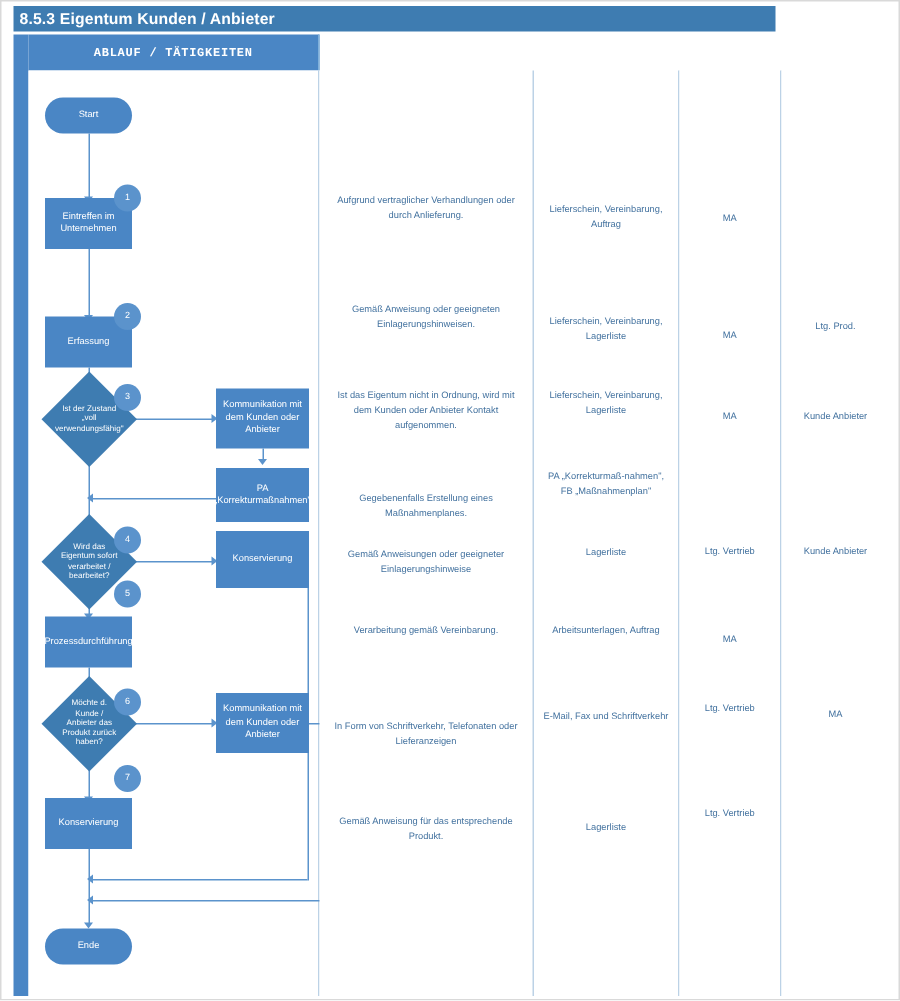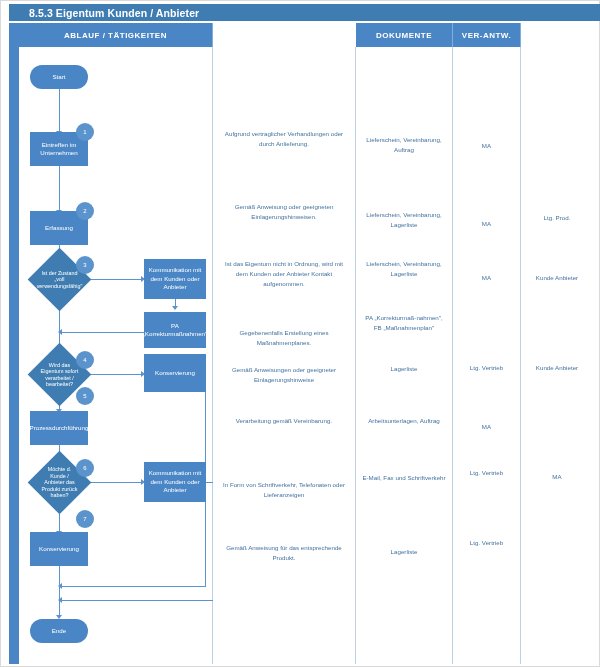--- a/index.html
+++ b/index.html
@@ -2,23 +2,23 @@
 <html><head>
 <meta charset="utf-8">
 <style>
   html,body{margin:0;padding:0;background:#ffffff;}
   body{width:600px;height:667px;font-family:"Liberation Sans",sans-serif;}
 
   .page{position:relative;width:600px;height:667px;box-sizing:border-box;
         border:1px solid #d9d9d9;background:#ffffff;}
 
   
-  .title-bar{position:absolute;left:8px;top:3px;width:592px;height:17px;
+  .title-bar{position:absolute;left:8px;top:3px;width:508px;height:17px;
              background:#3e7cb1;color:#ffffff;font-size:10.5px;font-weight:bold;
-             display:flex;align-items:center;padding-left:20px;box-sizing:border-box;
+             display:flex;align-items:center;padding-left:4px;box-sizing:border-box;
              letter-spacing:.1px;}
 
   
   .phase-strip{position:absolute;left:8px;top:22px;width:10px;height:641px;
                background:#4a86c5;}
 
   
   .head{position:absolute;top:22px;height:24px;background:#4a86c5;color:#fff;
         display:flex;align-items:center;justify-content:center;
         font-size:8px;font-weight:bold;letter-spacing:.5px;
@@ -67,23 +67,21 @@
 <body>
 
 <div class="page">
 
   <div class="title-bar">8.5.3 Eigentum Kunden / Anbieter</div>
 
   <div class="phase-strip">
     
   </div>
 
-  <div class="head" style="left:18px;width:194px;">ABLAUF / TÄTIGKEITEN</div>
-  <div class="head" style="left:355px;width:97px;">DOKUMENTE</div>
-  <div class="head" style="left:452px;width:68px;">VER-ANTW.</div>
+  <div class="head" style="left:18px;width:194px;font-family:Liberation Mono, monospace;">ABLAUF / TÄTIGKEITEN</div>
 
   <div class="col" style="left:18px;width:194px;">
 
     <div class="ln lnv" style="left:40px;top:42px;height:43px;"></div>
     <div class="arw arw-d" style="left:37px;top:84px;"></div>
 
     <div class="ln lnv" style="left:40px;top:119px;height:45px;"></div>
     <div class="arw arw-d" style="left:37px;top:163px;"></div>
 
     <div class="ln lnv" style="left:40px;top:198px;height:20px;"></div>

